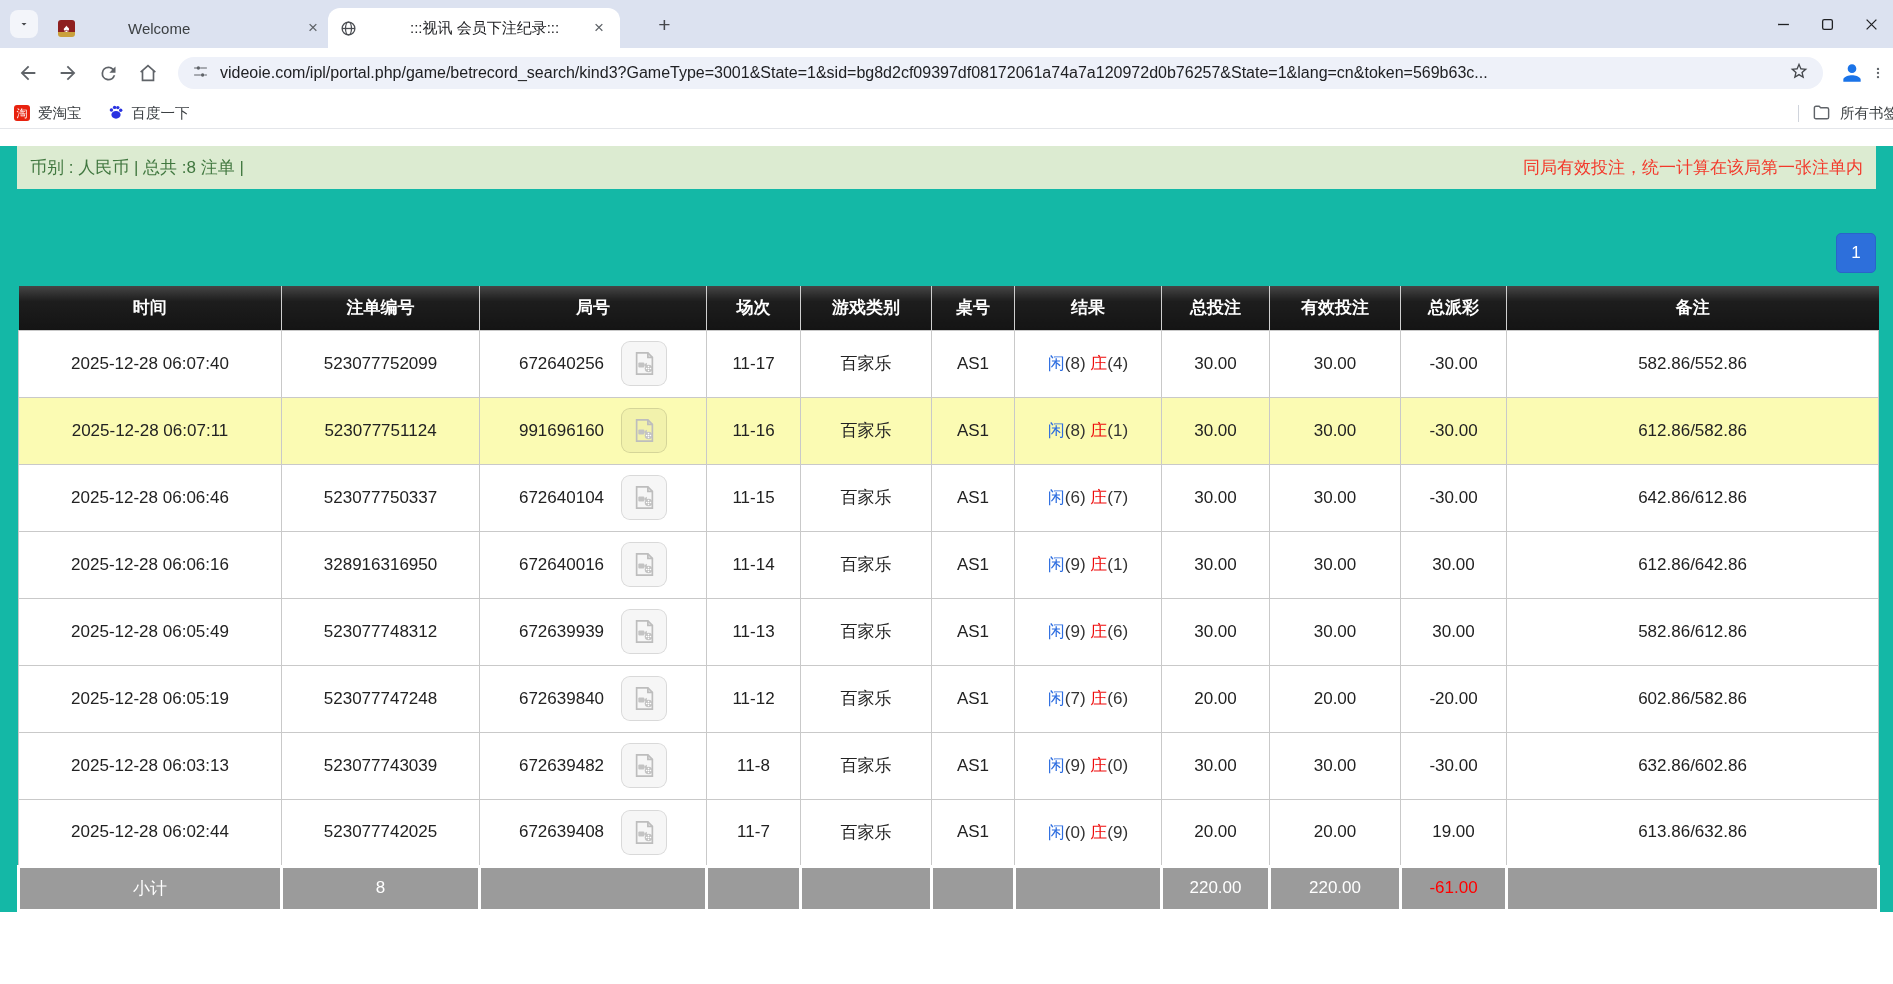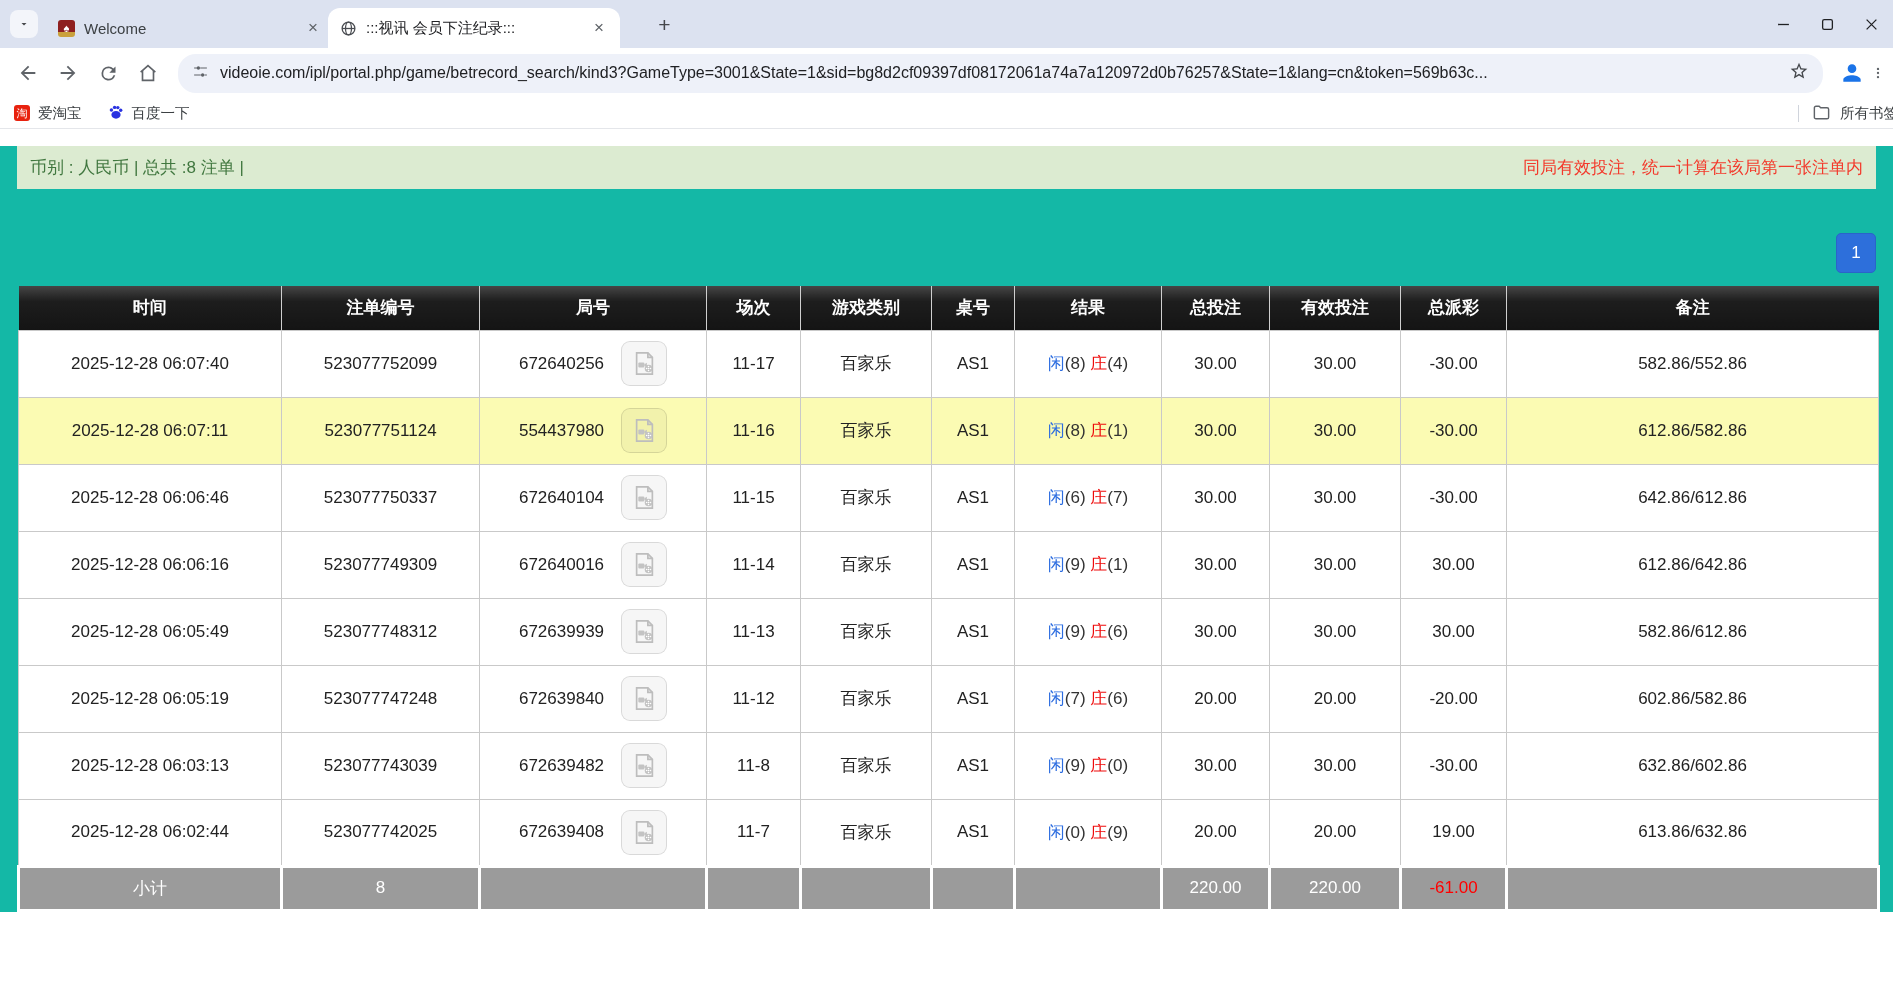--- a/index.html
+++ b/index.html
@@ -8,35 +8,35 @@
 
   
   .tab-strip { position:relative; height:48px; background:#dce2f0; }
   .tab-search { position:absolute; left:10px; top:10px; width:28px; height:28px;
     border:none; border-radius:8px; background:rgba(255,255,255,.65);
     display:flex; align-items:center; justify-content:center; cursor:pointer; }
   .tab { position:absolute; top:8px; height:40px; display:flex; align-items:center;
     padding:0 12px; gap:9px; width:288px; color:#3c4043; font-size:15px; }
   .tab.inactive { left:46px; }
   .tab.active { left:328px; width:292px; background:#fff; border-radius:12px 12px 0 0; color:#202124; }
-  .tab-title { flex:1; white-space:nowrap; overflow:hidden; text-overflow:ellipsis; }
+  .tab-title { flex:1; white-space:nowrap; overflow:hidden; text-overflow:ellipsis;margin-left:44px; }
   .tab-close { font-size:17px; color:#5f6368; width:18px; height:18px; line-height:17px;
     text-align:center; border-radius:50%; cursor:pointer; }
   .favicon { width:17px; height:17px; display:flex; align-items:center; justify-content:center; flex:0 0 auto; }
   .fav-welcome { background:linear-gradient(#8e1f1f 70%, #caa13c 70%); border-radius:3px;
     color:#fff; font-size:11px; line-height:16px; text-align:center; }
   .new-tab { position:absolute; left:652px; top:12px; width:25px; height:25px; border:none;
     background:transparent; font-size:21px; color:#45474b; cursor:pointer; border-radius:50%; }
   .win-controls { position:absolute; right:0; top:0; height:48px; display:flex; align-items:center; }
   .win-btn { width:44px; height:48px; display:flex; align-items:center; justify-content:center; cursor:pointer; color:#202124; }
 
   .toolbar { height:50px; background:#fff; display:flex; align-items:center; padding:0 8px; }
   .nav-btn { width:36px; height:36px; border:none; background:transparent; border-radius:50%;
     display:flex; align-items:center; justify-content:center; cursor:pointer; margin:0 2px; }
-  .url-bar { flex:1; height:39px; margin:16px 10px; background:#eef1f9; border-radius:18px;
+  .url-bar { flex:1; height:32px; margin:16px 10px; background:#eef1f9; border-radius:18px;
     display:flex; align-items:center; padding:0 14px; gap:11px; min-width:0; }
   .url-text { flex:1; font-size:16px; color:#202124; white-space:nowrap; overflow:hidden; min-width:0; }
   .avatar { width:30px; height:30px; border-radius:50%; display:flex; align-items:center;
     justify-content:center; cursor:pointer; margin:0 4px; }
   .menu-dots { width:14px; overflow:hidden; display:flex; align-items:center; }
 
   .bookmarks-bar { position:relative; height:31px; background:#fff; display:flex; align-items:center;
     padding-left:14px; gap:26px; border-bottom:1px solid #e4e6ea; }
   .bookmark { display:flex; align-items:center; gap:8px; font-size:14.5px; color:#3c4043; cursor:pointer; }
   .bm-taobao { width:16px; height:16px; background:#e8220e; border-radius:3px; color:#fff;
@@ -263,21 +263,21 @@
           <td><span class="res-player">闲</span><span class="res-num">(8) </span><span class="res-banker">庄</span><span class="res-num">(4)</span></td>
           <td class="blue">30.00</td>
           <td>30.00</td>
           <td class="red">-30.00</td>
           <td>582.86/552.86</td>
         </tr>
         <tr class="highlight">
           <td>2025-12-28 06:07:11</td>
           <td>523077751124</td>
           <td><span class="round-wrap">
-              <span>554437980</span>
+              <span>991696160</span>
               <button class="video-btn">
                 <svg width="27" height="27" viewBox="0 0 24 24">
                   <path d="M5 2.5h10l4 4V21.5H5z" fill="none" stroke="#bdbdbd" stroke-width="1.5"></path>
                   <path d="M15 2.5v4h4" fill="none" stroke="#bdbdbd" stroke-width="1.5"></path>
                   <rect x="6.5" y="11" width="5.4" height="4.6" rx="1" fill="#c3c3c3"></rect>
                   <path d="M11.9 12.6l2.2-1.3v4l-2.2-1.3z" fill="#c3c3c3"></path>
                   <circle cx="15.6" cy="16.4" r="3.4" fill="#c3c3c3"></circle>
                   <circle cx="15.6" cy="16.4" r="0.7" fill="#fff"></circle>
                   <circle cx="15.6" cy="14.6" r="0.7" fill="#fff"></circle>
                   <circle cx="15.6" cy="18.2" r="0.7" fill="#fff"></circle>
@@ -319,21 +319,21 @@
           <td>百家乐</td>
           <td>AS1</td>
           <td><span class="res-player">闲</span><span class="res-num">(6) </span><span class="res-banker">庄</span><span class="res-num">(7)</span></td>
           <td class="blue">30.00</td>
           <td>30.00</td>
           <td class="red">-30.00</td>
           <td>642.86/612.86</td>
         </tr>
         <tr>
           <td>2025-12-28 06:06:16</td>
-          <td>523077749309</td>
+          <td>328916316950</td>
           <td><span class="round-wrap">
               <span>672640016</span>
               <button class="video-btn">
                 <svg width="27" height="27" viewBox="0 0 24 24">
                   <path d="M5 2.5h10l4 4V21.5H5z" fill="none" stroke="#bdbdbd" stroke-width="1.5"></path>
                   <path d="M15 2.5v4h4" fill="none" stroke="#bdbdbd" stroke-width="1.5"></path>
                   <rect x="6.5" y="11" width="5.4" height="4.6" rx="1" fill="#c3c3c3"></rect>
                   <path d="M11.9 12.6l2.2-1.3v4l-2.2-1.3z" fill="#c3c3c3"></path>
                   <circle cx="15.6" cy="16.4" r="3.4" fill="#c3c3c3"></circle>
                   <circle cx="15.6" cy="16.4" r="0.7" fill="#fff"></circle>

